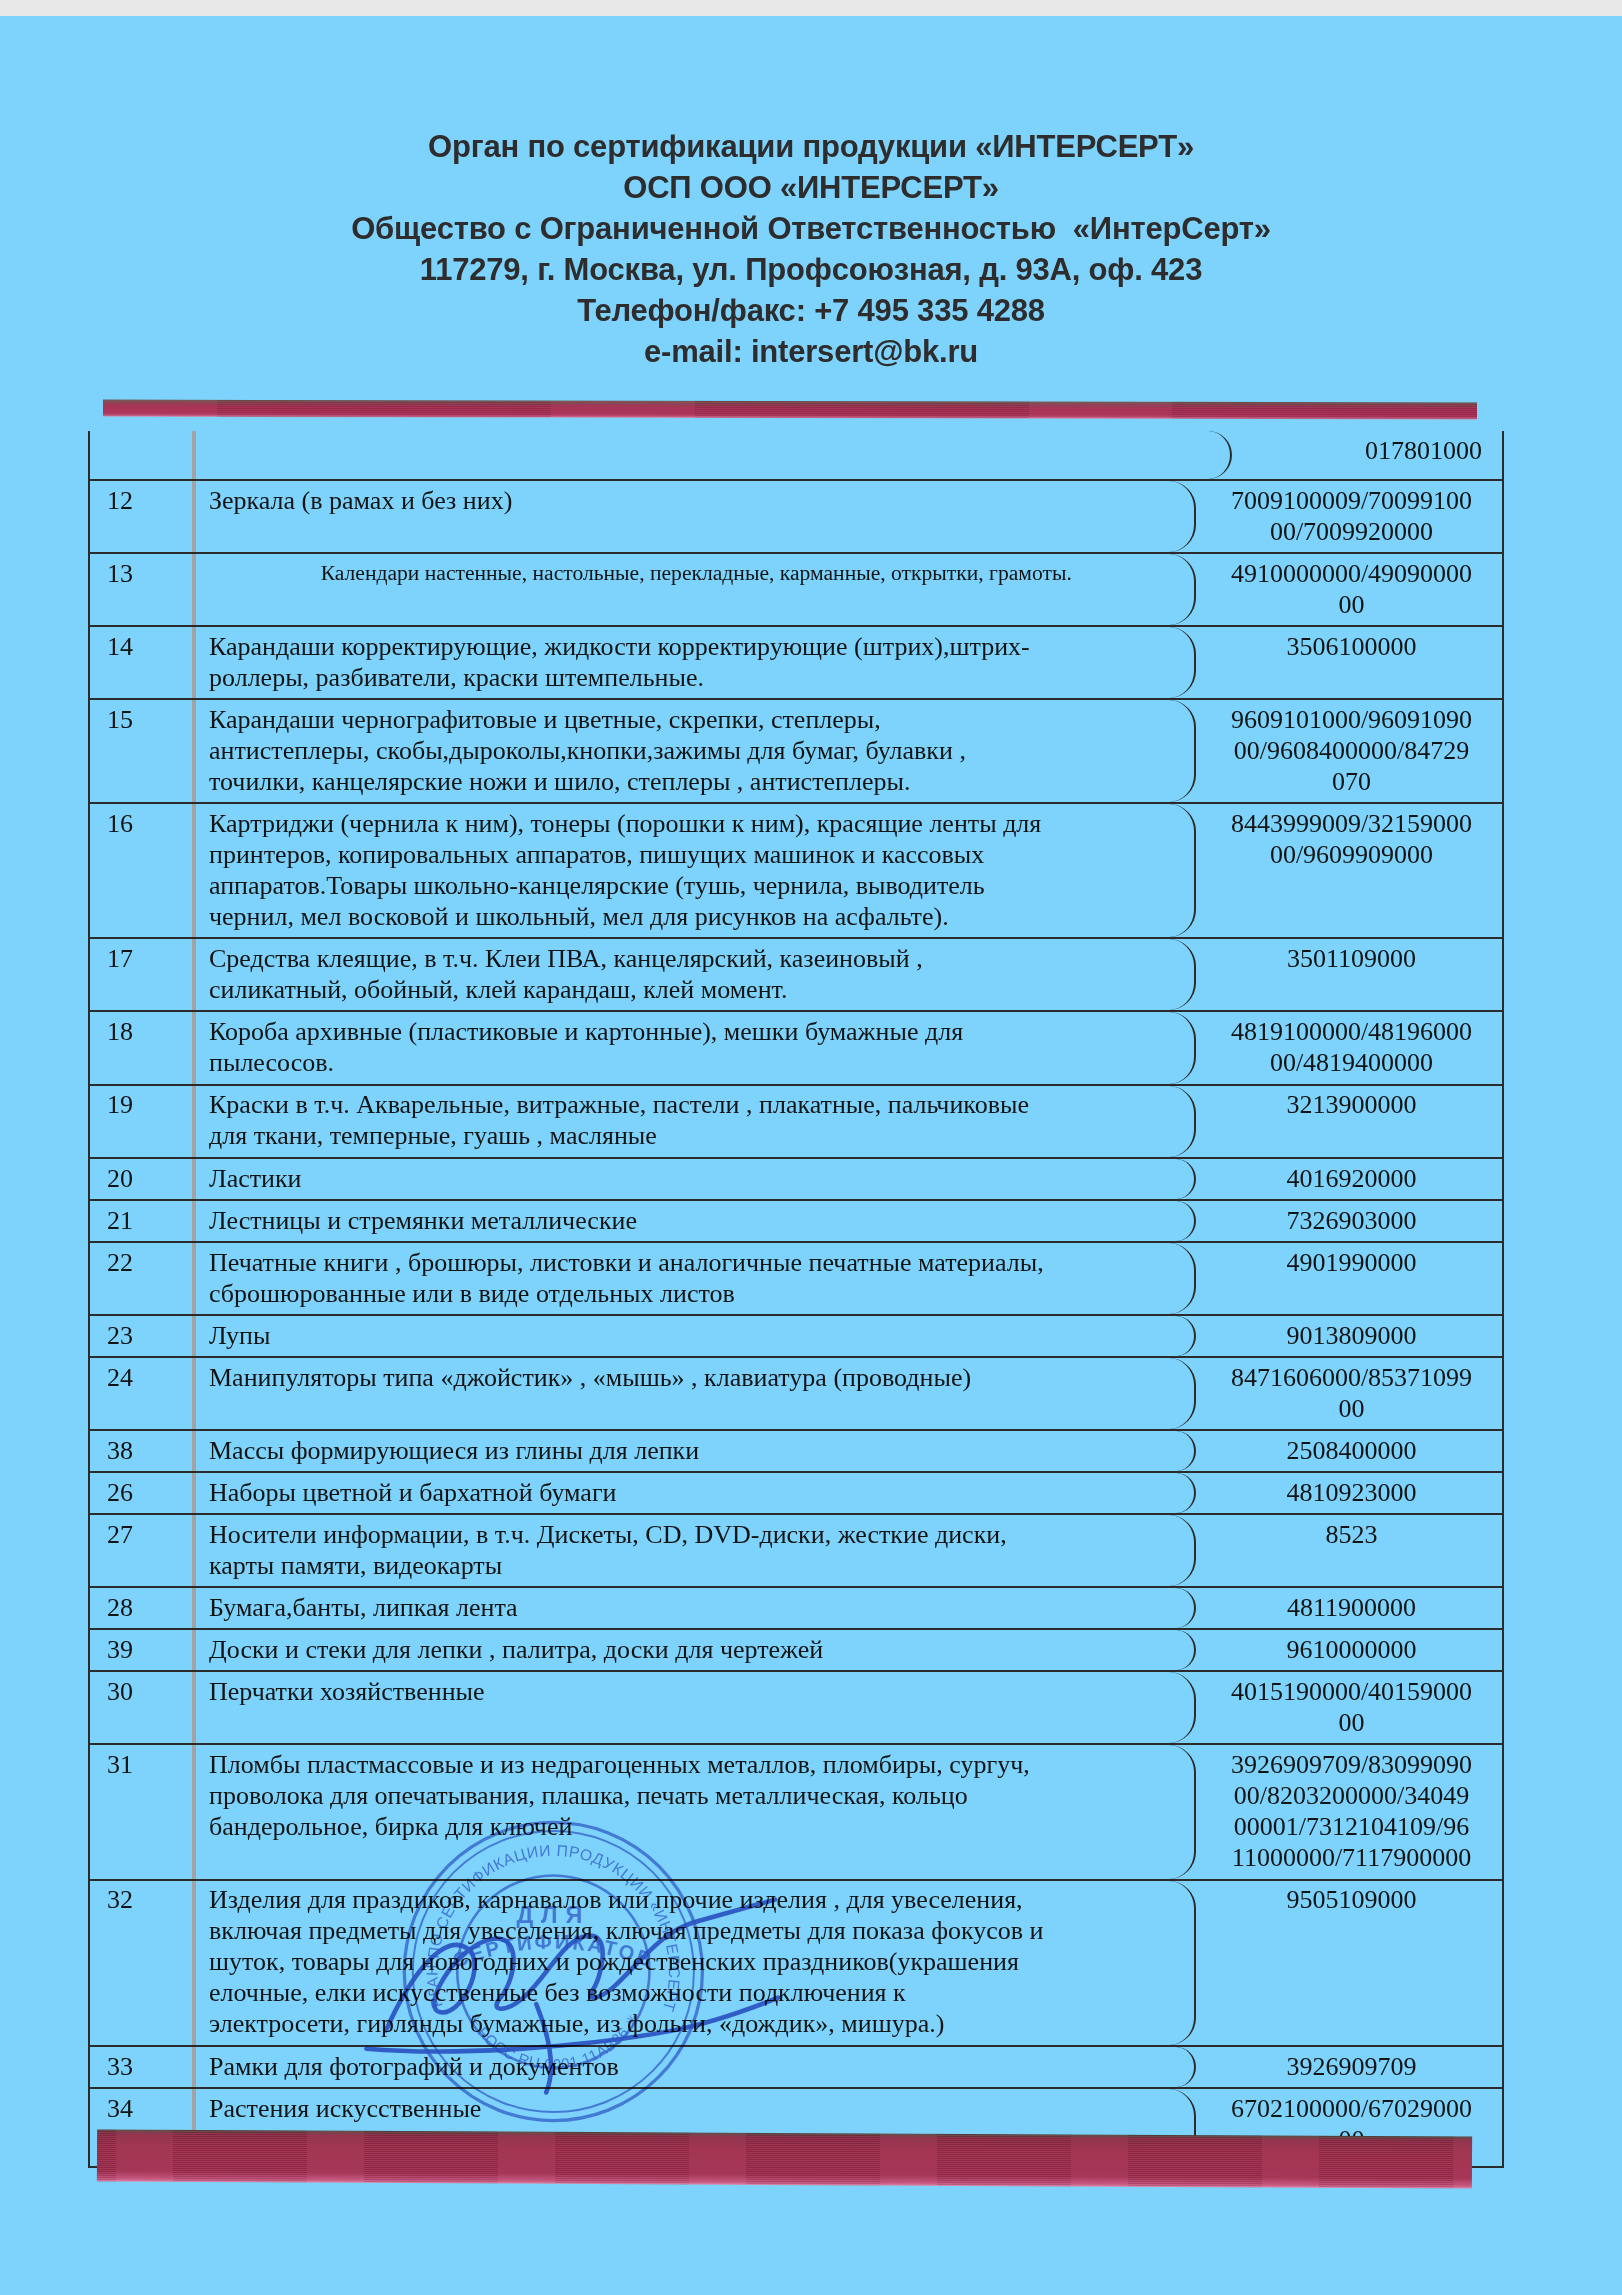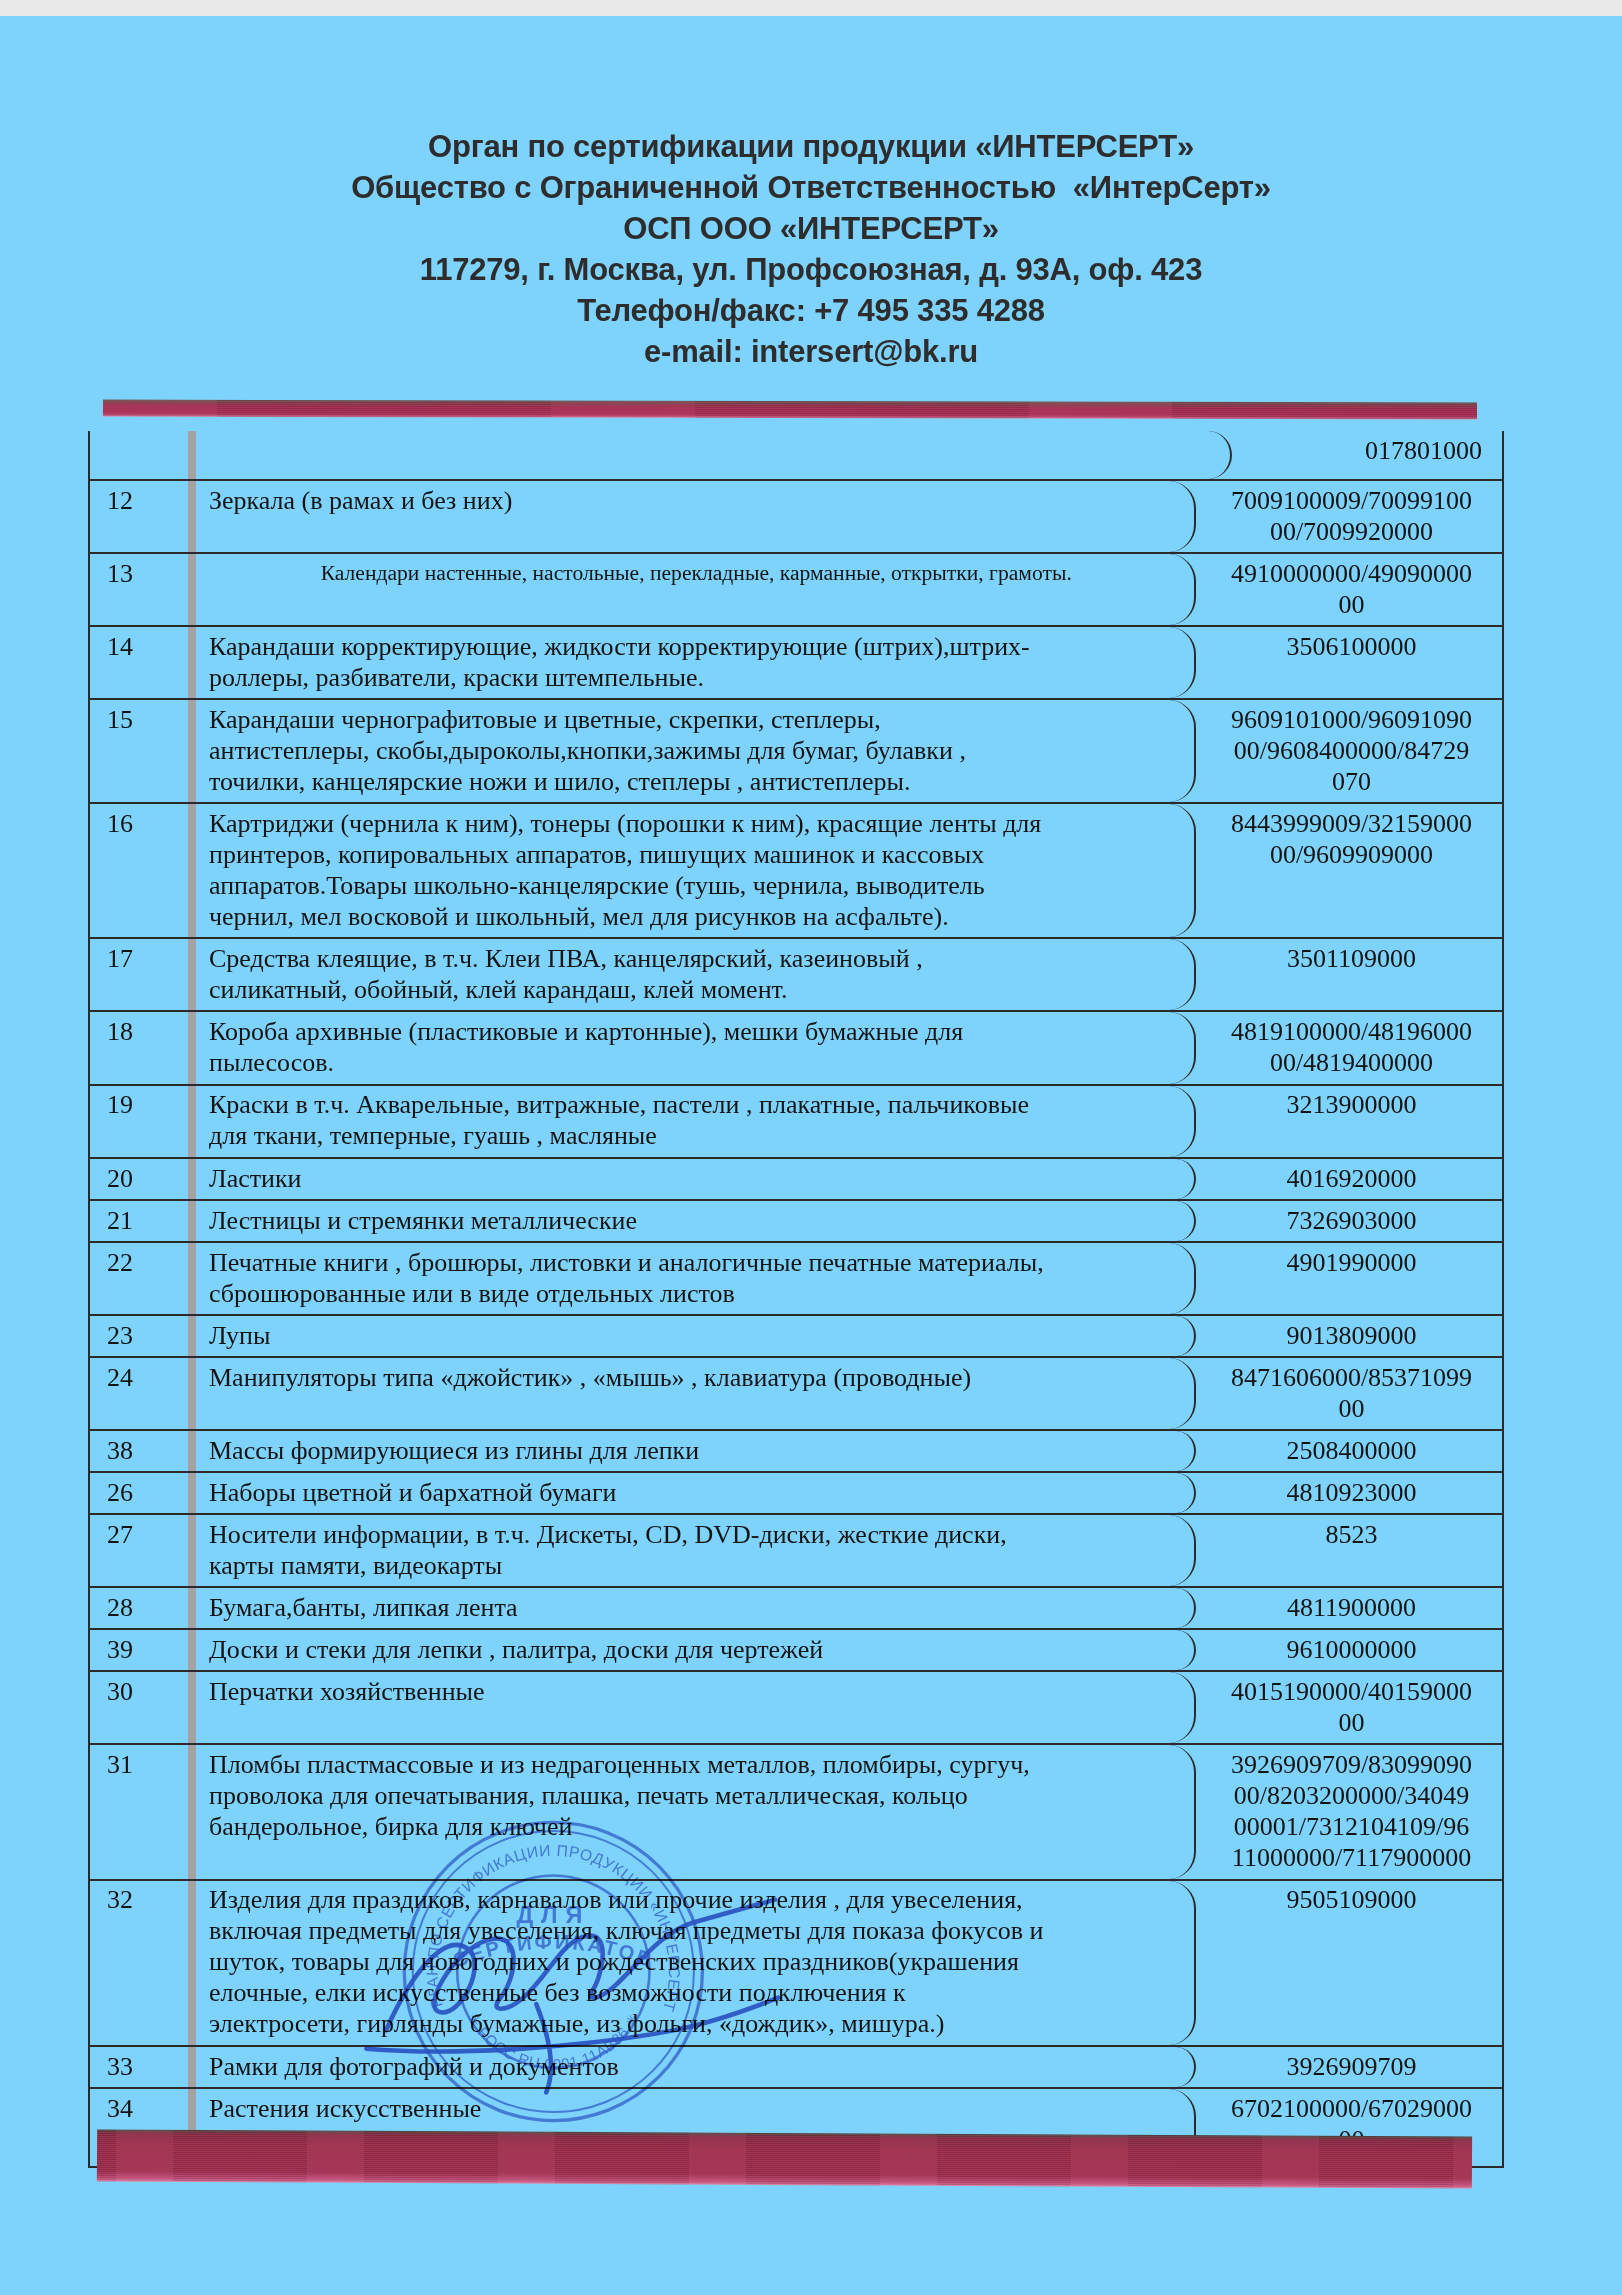--- a/index.html
+++ b/index.html
@@ -54,21 +54,21 @@
   }
   .t-row.first{border-top:none;min-height:48px;gap:36px;}
   .cell{
     box-sizing:border-box;
     font-size:26px;line-height:31px;
     padding:3.9px 9.2px 5.2px 9.2px;
     white-space:pre-wrap;
   }
   .cell.num{
     width:106px;flex:0 0 106px;
-    border-right:8px solid #a3a3a3;
+    border-right:4px solid #a3a3a3;
     padding-left:17px;
   }
   .cell.desc{
     width:1000px;flex:0 0 1000px;
     border-right:2px solid #2b2b2b;
     padding-left:13px;padding-right:10.5px;border-radius:27px;
   }
   .cell.code{
     width:311px;flex:0 0 311px;
     text-align:center;
@@ -83,22 +83,22 @@
   }
   .stamp text{font-family:"Liberation Sans", sans-serif;}
 </style>
 </head>
 <body>
 
 <div class="page">
 
   <div class="header">
     <p>Орган по сертификации продукции «ИНТЕРСЕРТ»</p>
+    <p>ОСП ООО «ИНТЕРСЕРТ»</p>
     <p>Общество с Ограниченной Ответственностью  «ИнтерСерт»</p>
-    <p>ОСП ООО «ИНТЕРСЕРТ»</p>
     <p>117279, г. Москва, ул. Профсоюзная, д. 93А, оф. 423</p>
     <p>Телефон/факс: +7 495 335 4288</p>
     <p>e-mail: intersert@bk.ru</p>
   </div>
 
   <div class="bar bar-top"></div>
 
   <div class="doc-table">
     <div class="t-row first">
       <div class="cell num"></div>

